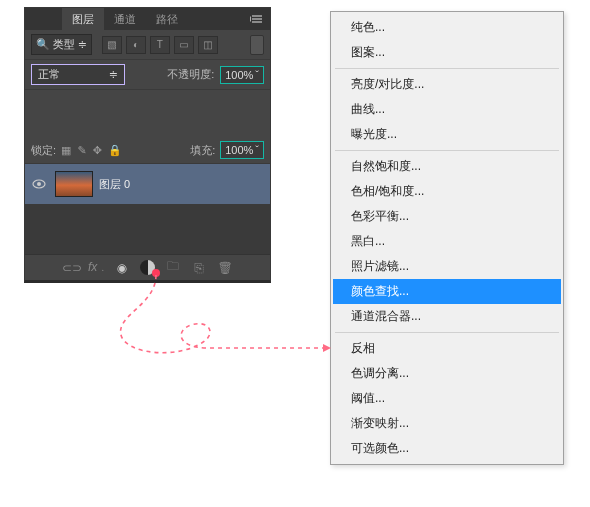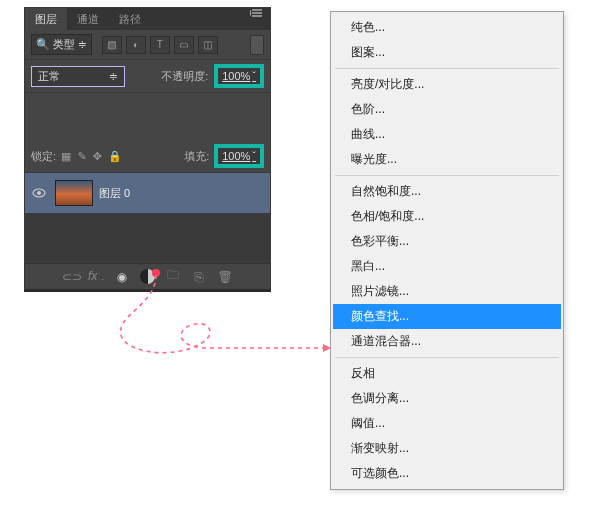--- a/index.html
+++ b/index.html
@@ -1,38 +1,38 @@
 <!DOCTYPE html>
 <html><head>
 <meta charset="utf-8">
 <style>
 *{margin:0;padding:0;box-sizing:border-box;font-family:"Microsoft YaHei",sans-serif;}
 body{background:#fff;width:590px;height:507px;position:relative;}
 
 
 .panel{position:absolute;left:24px;top:7px;width:247px;background:#454545;border:1px solid #383838;border-bottom:3px solid #2b2b2b;}
-.panel-header{background:#343434;height:22px;display:flex;position:relative;}
+.panel-header{background:#343434;height:22px;display:flex;align-items:center;position:relative;padding-left:37px;}
 .tabs{display:flex;height:100%;}
 .tab{padding:0 10px;font-size:11px;color:#999;display:flex;align-items:center;cursor:pointer;}
 .tab.active{background:#454545;color:#ddd;}
 .panel-menu-icon{position:absolute;right:6px;color:#aaa;font-size:10px;cursor:pointer;}
 .panel-menu-icon svg{display:block;}
 
 .row{display:flex;align-items:center;padding:4px 6px;border-bottom:1px solid #3a3a3a;}
 .search-row{gap:4px;}
 .type-select{background:#3a3a3a;border:1px solid #2a2a2a;color:#ddd;font-size:11px;padding:2px 4px;display:flex;align-items:center;gap:3px;cursor:pointer;}
 .search-icon{color:#ccc;font-size:11px;}
 .filter-icons{display:flex;gap:4px;margin-left:6px;}
 .filter-btn{width:20px;height:18px;background:#3e3e3e;border:1px solid #2f2f2f;display:flex;align-items:center;justify-content:center;color:#999;font-size:10px;cursor:pointer;}
 .toggle-switch{width:14px;height:20px;background:#555;border:1px solid #333;margin-left:auto;cursor:pointer;border-radius:2px;}
 
 .blend-row{gap:6px;}
 .blend-select{background:#3a3a3a;border:1px solid #c4b5fd;color:#ddd;font-size:11px;padding:2px 6px;width:94px;display:flex;align-items:center;justify-content:space-between;cursor:pointer;}
 .opacity-label{color:#bbb;font-size:11px;margin-left:auto;}
-.value-box{background:#3a3a3a;border:4px solid #14b8a6;color:#ddd;font-size:11px;padding:2px 4px;display:flex;align-items:center;gap:2px;cursor:pointer;text-decoration:underline;}
+.value-box{background:#3a3a3a;border:1px solid #14b8a6;color:#ddd;font-size:11px;padding:2px 4px;display:flex;align-items:center;gap:2px;cursor:pointer;}
 
 .lock-row{gap:5px;margin-top:47px;}
 .lock-label{color:#bbb;font-size:11px;}
 .lock-icons{display:flex;gap:6px;}
 .lock-btn{color:#999;font-size:11px;cursor:pointer;}
 
 .layer-list{height:90px;background:#3a3a3a;overflow:auto;}
 .layer-item{display:flex;align-items:center;height:40px;background:#586a85;cursor:pointer;}
 .vis-col{width:28px;display:flex;justify-content:center;color:#ccc;}
 .thumb{width:38px;height:26px;margin:0 6px 0 2px;border:1px solid #222;background:linear-gradient(180deg,#3a5a7a 0%,#d46a3a 55%,#8a4a2a 100%);position:relative;}
@@ -139,21 +139,20 @@
     <span class="footer-icon">⎘</span>
     <span class="footer-icon">🗑</span>
   </div>
 </div>
 
 <div class="context-menu">
     <div class="menu-item">纯色...</div>
     <div class="menu-item">图案...</div>
     <div class="menu-sep"></div>
     <div class="menu-item">亮度/对比度...</div>
-    <div class="menu-item">色阶...</div>
     <div class="menu-item">曲线...</div>
     <div class="menu-item">曝光度...</div>
     <div class="menu-sep"></div>
     <div class="menu-item">自然饱和度...</div>
     <div class="menu-item">色相/饱和度...</div>
     <div class="menu-item">色彩平衡...</div>
     <div class="menu-item">黑白...</div>
     <div class="menu-item">照片滤镜...</div>
     <div class="menu-item highlighted">颜色查找...</div>
     <div class="menu-item">通道混合器...</div>

